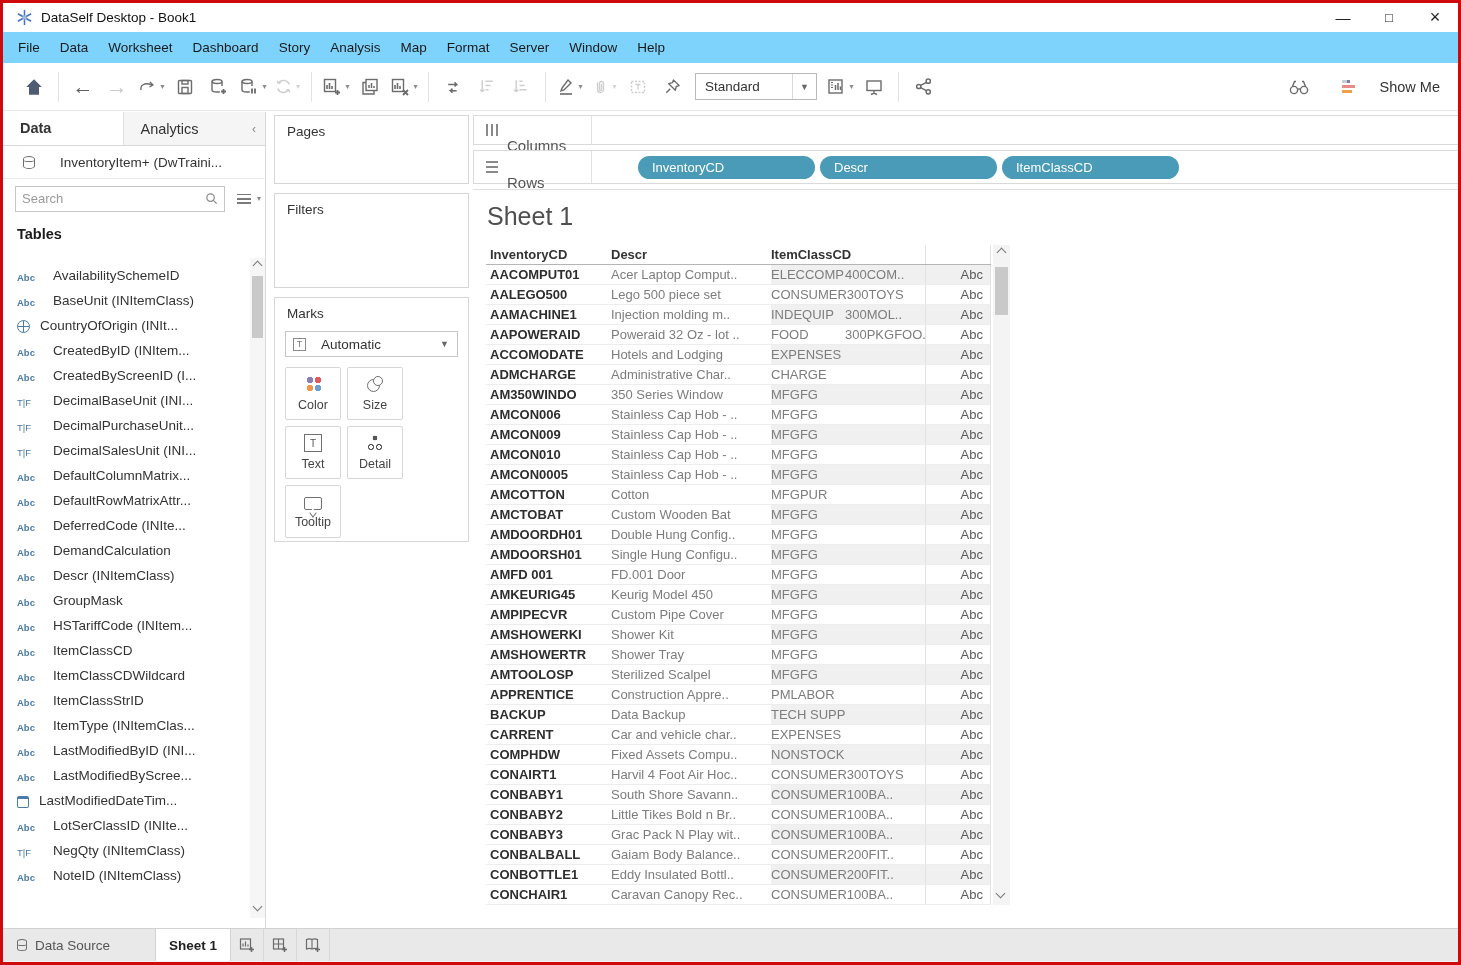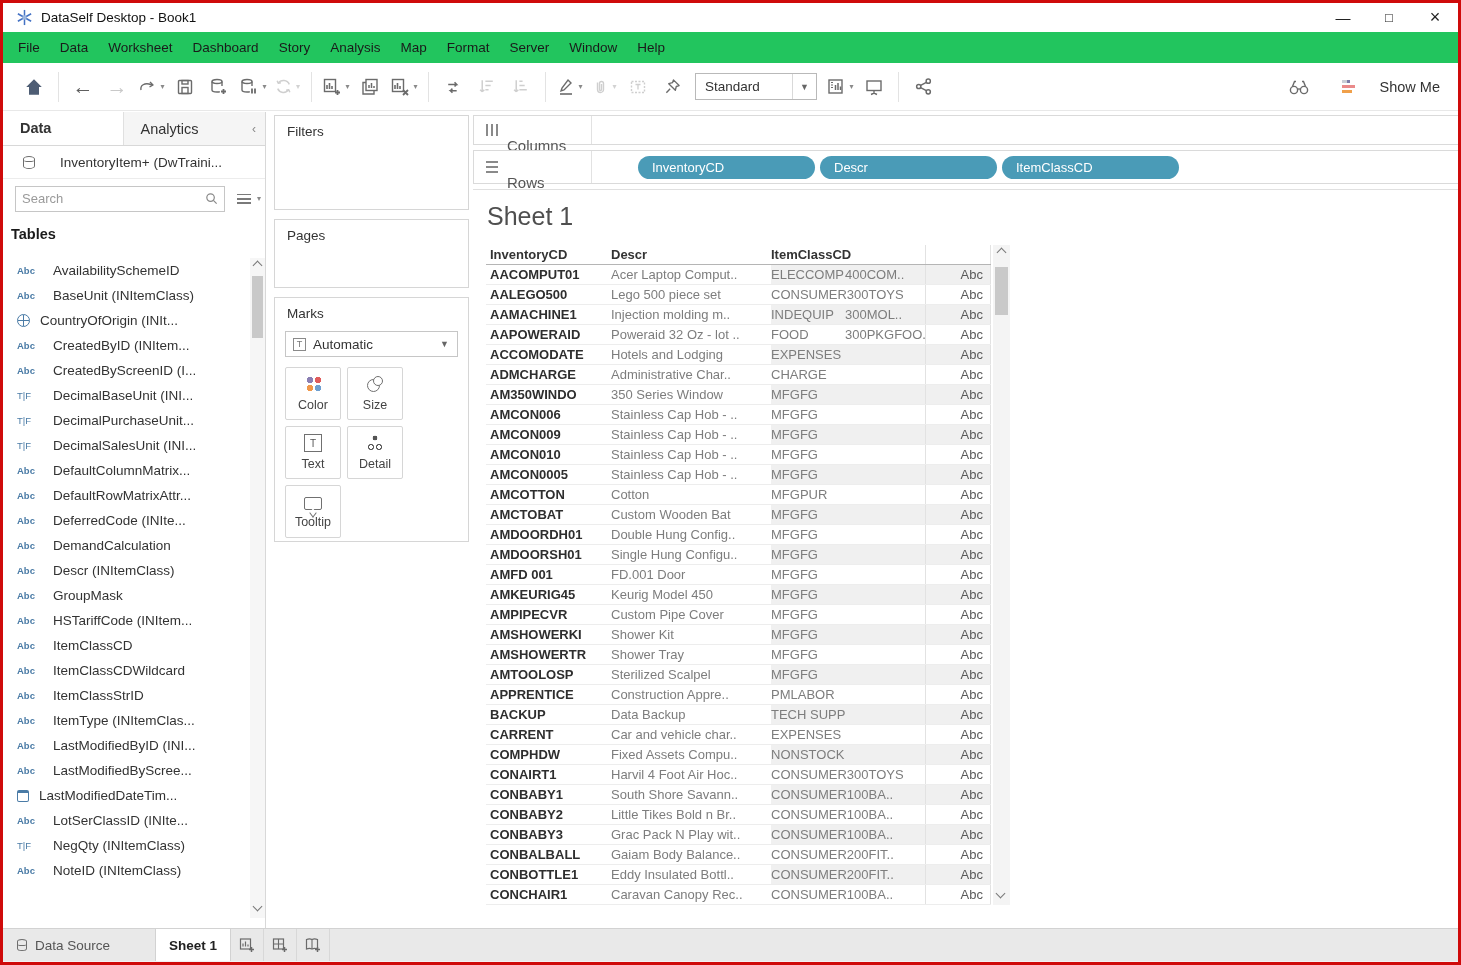--- a/index.html
+++ b/index.html
@@ -12,21 +12,21 @@
               display:flex; align-items:center; padding-left:13px; }
   .app-logo { width:17px; height:17px; margin-right:8px; }
   .title-text { font-size:13.5px; color:#111; }
   .win-controls { margin-left:auto; display:flex; height:100%; }
   .win-btn { width:46px; height:100%; display:flex; align-items:center; justify-content:center;
              font-size:15px; color:#222; cursor:pointer; }
   .win-btn.max { font-size:13px; }
   .win-btn.close { font-size:18px; }
 
   
-  .menubar { position:absolute; left:0; top:29px; right:0; height:31px; background:#22c55e;
+  .menubar { position:absolute; left:0; top:29px; right:0; height:31px; background:#7dd3fc;
              display:flex; align-items:center; padding-left:5px; }
   .menu-item { font-size:13.5px; color:#1a1a1a; padding:5px 10px; cursor:pointer; }
 
   
   .toolbar { position:absolute; left:0; top:60px; right:0; height:48px; background:#fff;
              border-bottom:1px solid #e8e8e8; display:flex; align-items:center; padding-left:14px; }
   .tb-btn { height:34px; min-width:30px; display:flex; align-items:center; justify-content:center;
             margin:0 2px; cursor:pointer; color:#5f5f5f; }
   .tb-btn svg { stroke:#6b6b6b; fill:none; stroke-width:1.4; }
   .tb-btn.dis { color:#c9c9c9; }
@@ -60,23 +60,23 @@
   .side-collapse { width:22px; display:flex; align-items:center; justify-content:center;
                    color:#888; font-size:12px; cursor:pointer; background:#f5f5f5; }
   .ds-row { height:33px; display:flex; align-items:center; padding-left:20px; gap:25px;
             border-bottom:1px solid #ececec; cursor:pointer; }
   .ds-text { font-size:13.5px; color:#333; white-space:nowrap; overflow:hidden; }
   .search-row { height:39px; display:flex; align-items:center; padding:0 8px 0 12px; gap:6px; }
   .search-box { flex:1; height:26px; border:1px solid #c6c6c6; display:flex; align-items:center; }
   .search-box input { border:none; outline:none; flex:1; font-size:13px; padding:0 6px;
             font-family:"Liberation Sans",sans-serif; color:#333; min-width:0; }
   .search-box input::placeholder { color:#9a9a9a; }
-  .tables-heading { font-size:14.5px; font-weight:bold; color:#1a1a1a; padding:8px 0 4px 8px; }
+  .tables-heading { font-size:14.5px; font-weight:bold; color:#1a1a1a; padding:8px 0 4px 14px; }
   .fields { position:absolute; top:146px; bottom:10px; left:0; right:16px; overflow:hidden; }
-  .field-row { height:25px; display:flex; align-items:center; padding-left:14px; gap:10px; cursor:pointer; }
+  .field-row { height:25px; display:flex; align-items:flex-end; padding-left:14px; gap:10px; cursor:pointer; }
   .ficon { width:26px; display:flex; align-items:center; justify-content:flex-start; color:#4a7ba6; flex:none; }
   .fi-abc::before { content:"Abc"; font-size:9.5px; font-weight:bold; color:#4a7ba6; }
   .fi-tf::before { content:"T|F"; font-size:9.5px; color:#4a7ba6; }
   .fi-globe { width:13px; height:13px; border:1.3px solid #4a7ba6; border-radius:50%;
       background:linear-gradient(#4a7ba6,#4a7ba6) center/100% 1px no-repeat,
                  linear-gradient(#4a7ba6,#4a7ba6) center/1px 100% no-repeat; }
   .fi-date { width:12px; height:12px; border:1.3px solid #4a7ba6; border-top-width:3.5px; border-radius:2px; }
   .field-label { font-size:13.5px; color:#333; white-space:nowrap; overflow:hidden; }
   .side-scroll { position:absolute; right:0; top:146px; bottom:10px; width:15px; background:#f6f6f6; }
   .scroll-thumb { position:absolute; left:2px; right:2px; background:#c9c9c9; border-radius:0; }
@@ -89,21 +89,21 @@
   .cards { position:absolute; left:271px; top:112px; width:195px; height:813px; }
   .card { background:#fff; border:1px solid #d6d6d6; margin-bottom:9px; }
   .card-label { font-size:13.5px; color:#333; padding:8px 0 0 12px; }
   .card.pages { height:69px; }
   .card.filters { height:95px; }
   .card.marks { height:245px; }
   .marks-combo { margin:10px 10px 8px 10px; height:26px; border:1px solid #c6c6c6; display:flex;
                  align-items:center; cursor:pointer; }
   .tbox { width:13px; height:13px; border:1px solid #8a8a8a; font-size:9px; color:#777;
           display:flex; align-items:center; justify-content:center; margin:0 7px; flex:none; }
-  .marks-combo .mc-text { flex:1; font-size:13.5px; color:#333; }
+  .marks-combo .mc-text { flex:1; font-size:13.5px; color:#333;margin-left:8px; }
   .marks-combo .mc-caret { font-size:9px; color:#666; padding-right:8px; }
   .marks-grid { display:flex; flex-wrap:wrap; gap:6px; padding:2px 10px; }
   .mark-btn { width:56px; height:53px; border:1px solid #d6d6d6; border-radius:2px; display:flex;
               flex-direction:column; align-items:center; justify-content:center; gap:5px; cursor:pointer; }
   .mark-btn-label { font-size:12.5px; color:#444; }
   .mkicon { width:18px; height:18px; position:relative; }
   .mk-color { background:
       radial-gradient(circle at 6px 5px, #8a7fb3 0 3px, transparent 3.4px),
       radial-gradient(circle at 14px 5px, #e05c5c 0 3px, transparent 3.4px),
       radial-gradient(circle at 6px 13px, #f0974a 0 3px, transparent 3.4px),
@@ -513,25 +513,25 @@
       </div>
   </div>
   <div class="side-scroll">
     <span class="chev up"></span>
     <div class="scroll-thumb" style="top:18px;height:62px"></div>
     <span class="chev down" style="position:absolute;bottom:4px;left:4px"></span>
   </div>
 </div>
 
 <div class="cards">
+  <div class="card pages">
+    <div class="card-label">Pages</div>
+  </div>
   <div class="card filters">
     <div class="card-label">Filters</div>
-  </div>
-  <div class="card pages">
-    <div class="card-label">Pages</div>
   </div>
   <div class="card marks">
     <div class="card-label">Marks</div>
     <div class="marks-combo">
       <span class="tbox">T</span>
       <span class="mc-text">Automatic</span>
       <span class="mc-caret">▼</span>
     </div>
     <div class="marks-grid">
       <div class="mark-btn">

